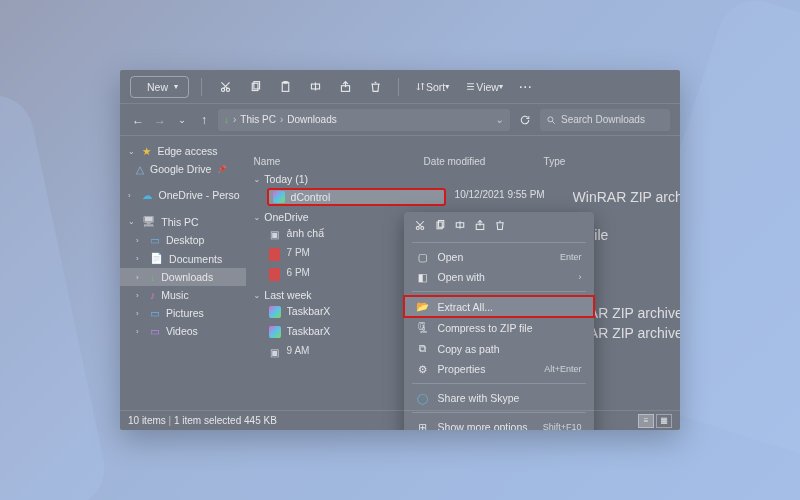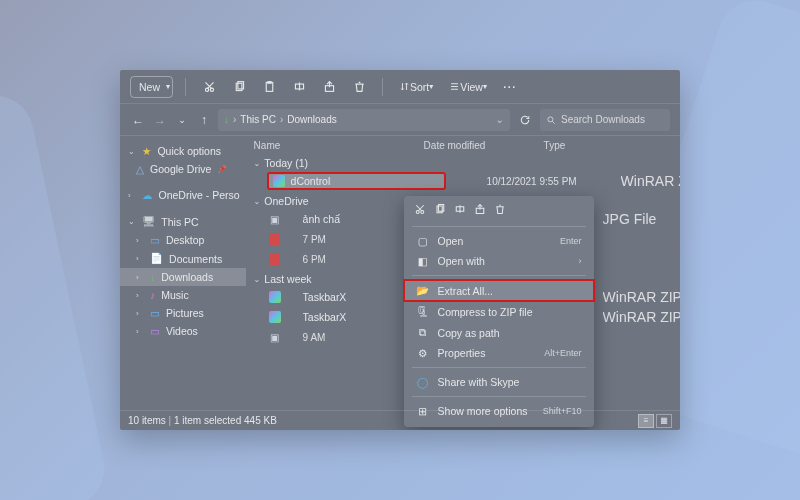--- a/index.html
+++ b/index.html
@@ -24,21 +24,21 @@
     font-size:10.5px;
     overflow:hidden;
   }
 
   .toolbar {
     height:34px; display:flex; align-items:center; gap:8px;
     padding:0 10px; border-bottom:1px solid rgba(255,255,255,0.12);
   }
   .new-btn {
     display:flex; align-items:center; gap:6px;
-    padding:4px 2px; border:1px solid rgba(255,255,255,0.35);
+    padding:4px 10px; border:1px solid rgba(255,255,255,0.35);
     border-radius:4px; font-size:10.5px; cursor:pointer;
   }
   .tb-icon { width:22px; height:22px; display:flex; align-items:center; justify-content:center; cursor:pointer; }
   .tb-icon svg { width:13px; height:13px; stroke:#e6e6e8; fill:none; stroke-width:1.4; }
   .divider { width:1px; height:18px; background:rgba(255,255,255,0.2); margin:0 4px; }
   .sort-btn, .view-btn { display:flex; align-items:center; gap:0; font-size:10.5px; cursor:pointer; padding:3px 4px; }
 
   .addrbar {
     height:32px; display:flex; align-items:center; gap:6px; padding:0 10px;
     border-bottom:1px solid rgba(255,255,255,0.12);
@@ -64,30 +64,30 @@
   .sb-item.sel { background:rgba(255,255,255,0.18); }
   .sb-item .star { color:#e6c148; }
   .sb-item .cloud { color:#4db2e6; }
   .sb-item .monitor { color:#cfd3d8; }
   .sb-item .dl { color:#6bc074; }
   .sb-item .music { color:#e078c8; }
   .sb-item .pic { color:#6fb0e4; }
   .sb-item .vid { color:#b888e6; }
   .sb-caret { width:8px; font-size:8px; opacity:.8; display:inline-block; }
 
-  .filepane { flex:1; position:relative; }
+  .filepane { flex:1; position:relative;margin-top:16px; }
   .cols { display:flex; padding:4px 8px 2px; font-size:10px; opacity:.85; }
   .col-name { width:170px; }
   .col-date { width:120px; }
   .col-type { flex:1; }
 
   .group { padding:2px 8px 0; }
   .group-hdr { display:flex; align-items:center; gap:4px; font-size:10.5px; padding:2px 0; }
   .group-hdr .gc { font-size:8px; opacity:.8; }
-  .row { display:flex; align-items:center; padding:2px 0 2px 14px; font-size:10.5px;gap:16px; }
+  .row { display:flex; padding:2px 0 2px 14px; font-size:10.5px; }
   .row .ic { width:14px; height:14px; margin-right:5px; display:flex; align-items:center; justify-content:center; font-size:10px; }
   .row .nm { width:150px; white-space:nowrap; overflow:hidden; text-overflow:ellipsis; }
   .row .dt { width:118px; font-size:10px; opacity:.92; }
   .row .tp { flex:1; font-size:14px; opacity:.92; white-space:nowrap; overflow:hidden; text-overflow:ellipsis; }
 
   .row.sel .nm-wrap { background:rgba(255,255,255,0.22); padding:1px 4px; border-radius:2px; display:flex; align-items:center; }
   .redbox { outline:2px solid #d01b1b; outline-offset:-1px; }
 
   .zip { background:linear-gradient(135deg,#d96ad9,#59c3e6,#7ad96a); width:12px; height:12px; border-radius:2px; }
   .pdf { background:#d34a4a; width:11px; height:13px; border-radius:1px; }
@@ -218,21 +218,21 @@
       <span>Search Downloads</span>
     </div>
   </div>
 
   <div class="content">
 
     <div class="sidebar">
       <div class="sb-item top">
           <span class="sb-caret">⌄</span>
           <span class="star">★</span>
-          <span>Quick options</span>
+          <span>Edge access</span>
         </div>
       <div class="sb-item">
           <span style="color:#8fb7e6">△</span>
           <span>Google Drive</span>
           <span style="font-size:8px;opacity:.7">📌</span>
         </div>
       <div style="height:8px"></div>
       <div class="sb-item top">
           <span class="sb-caret">›</span>
           <span class="cloud">☁</span>

